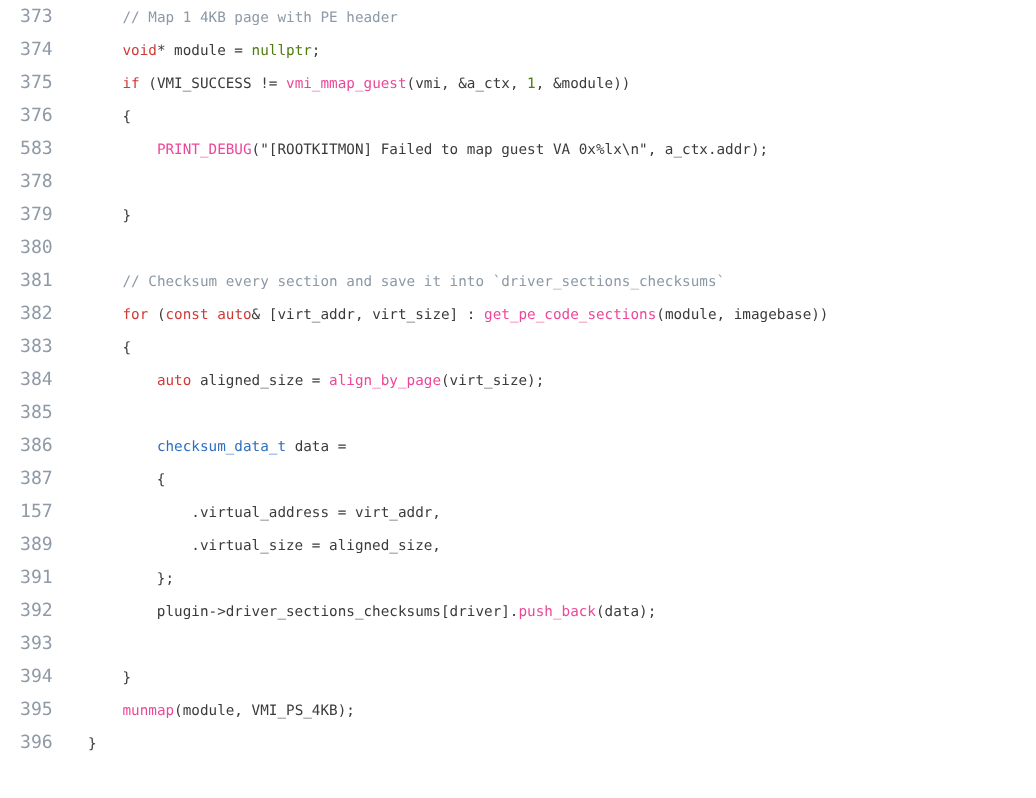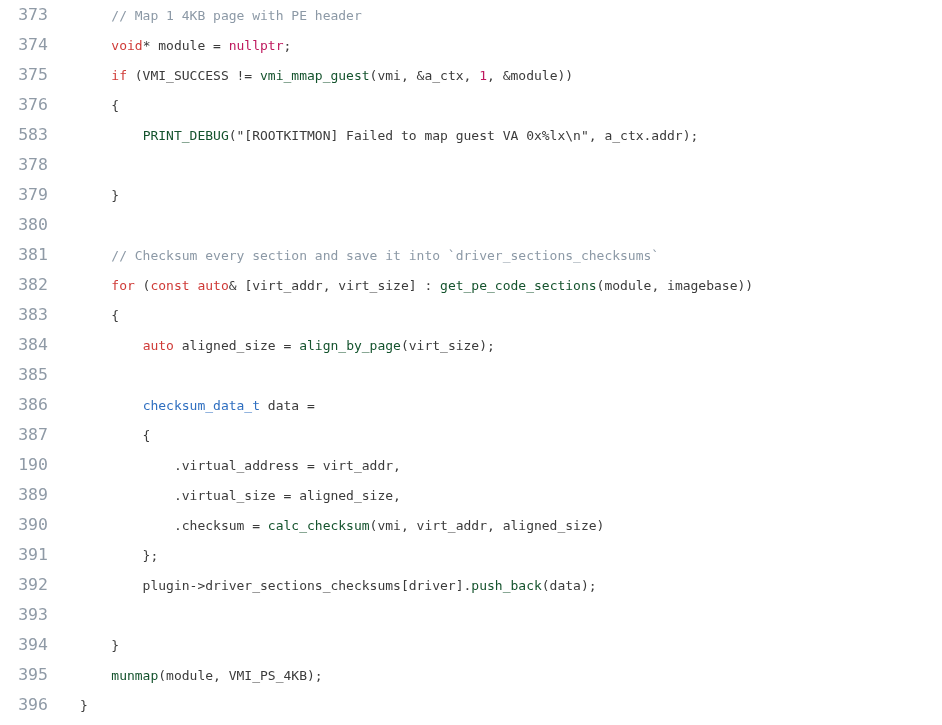--- a/index.html
+++ b/index.html
@@ -40,22 +40,22 @@
   }
   .code-text {
     padding-left: 32px;
     font-size: 13px;
     font-family: "DejaVu Sans Mono", "Liberation Mono", monospace;
     color: #3b3b3b;
     white-space: pre;
     letter-spacing: 0px;
   }
   .tok-kw   { color: #cf3a37; }
-  .tok-fn   { color: #14532d; text-align: center; }
-  .tok-num  { color: #be185d; }
+  .tok-fn   { color: #ec4899; text-align: center; }
+  .tok-num  { color: #4d7c0f; }
   .tok-type { color: #2f6fc0; }
   .tok-com  { color: #8c99a6; }
   .tok-str  { color: #3b3b3b; }
   .tok-pln  { color: #3b3b3b; }
 </style>
 </head>
 <body>
 
 <div id="code-listing">
     <div class="code-line"><span class="gutter">373</span><span class="code-text"><span class="tok-pln">    </span><span class="tok-com">// Map 1 4KB page with PE header</span></span></div>
@@ -66,22 +66,21 @@
     <div class="code-line"><span class="gutter">378</span></div>
     <div class="code-line"><span class="gutter">379</span><span class="code-text"><span class="tok-pln">    }</span></span></div>
     <div class="code-line"><span class="gutter">380</span><span class="code-text">&nbsp;</span></div>
     <div class="code-line"><span class="gutter">381</span><span class="code-text"><span class="tok-pln">    </span><span class="tok-com">// Checksum every section and save it into `driver_sections_checksums`</span></span></div>
     <div class="code-line"><span class="gutter">382</span><span class="code-text"><span class="tok-pln">    </span><span class="tok-kw">for</span><span class="tok-pln"> (</span><span class="tok-kw">const</span><span class="tok-pln"> </span><span class="tok-kw">auto</span><span class="tok-pln">&amp; [virt_addr, virt_size] : </span><span class="tok-fn">get_pe_code_sections</span><span class="tok-pln">(module, imagebase))</span></span></div>
     <div class="code-line"><span class="gutter">383</span><span class="code-text"><span class="tok-pln">    {</span></span></div>
     <div class="code-line"><span class="gutter">384</span><span class="code-text"><span class="tok-pln">        </span><span class="tok-kw">auto</span><span class="tok-pln"> aligned_size = </span><span class="tok-fn">align_by_page</span><span class="tok-pln">(virt_size);</span></span></div>
     <div class="code-line"><span class="gutter">385</span><span class="code-text">&nbsp;</span></div>
     <div class="code-line"><span class="gutter">386</span><span class="code-text"><span class="tok-pln">        </span><span class="tok-type">checksum_data_t</span><span class="tok-pln"> data =</span></span></div>
     <div class="code-line"><span class="gutter">387</span><span class="code-text"><span class="tok-pln">        {</span></span></div>
-    <div class="code-line"><span class="gutter">190</span><span class="code-text"><span class="tok-pln">            .virtual_address = virt_addr,</span></span></div>
+    <div class="code-line"><span class="gutter">157</span><span class="code-text"><span class="tok-pln">            .virtual_address = virt_addr,</span></span></div>
     <div class="code-line"><span class="gutter">389</span><span class="code-text"><span class="tok-pln">            .virtual_size = aligned_size,</span></span></div>
-    <div class="code-line"><span class="gutter">390</span><span class="code-text"><span class="tok-pln">            .checksum = </span><span class="tok-fn">calc_checksum</span><span class="tok-pln">(vmi, virt_addr, aligned_size)</span></span></div>
     <div class="code-line"><span class="gutter">391</span><span class="code-text"><span class="tok-pln">        };</span></span></div>
     <div class="code-line"><span class="gutter">392</span><span class="code-text"><span class="tok-pln">        plugin-&gt;driver_sections_checksums[driver].</span><span class="tok-fn">push_back</span><span class="tok-pln">(data);</span></span></div>
     <div class="code-line"><span class="gutter">393</span><span class="code-text">&nbsp;</span></div>
     <div class="code-line"><span class="gutter">394</span><span class="code-text"><span class="tok-pln">    }</span></span></div>
     <div class="code-line"><span class="gutter">395</span><span class="code-text"><span class="tok-pln">    </span><span class="tok-fn">munmap</span><span class="tok-pln">(module, VMI_PS_4KB);</span></span></div>
     <div class="code-line"><span class="gutter">396</span><span class="code-text"><span class="tok-pln">}</span></span></div>
   </div>
 
 </body></html>

